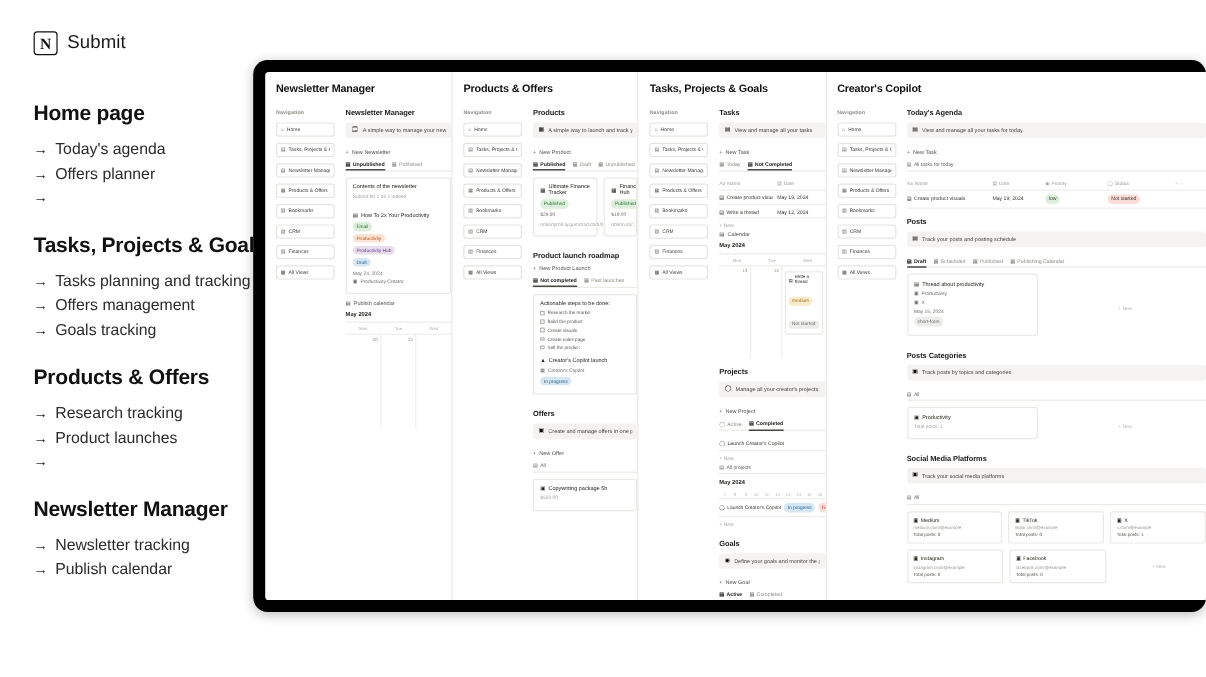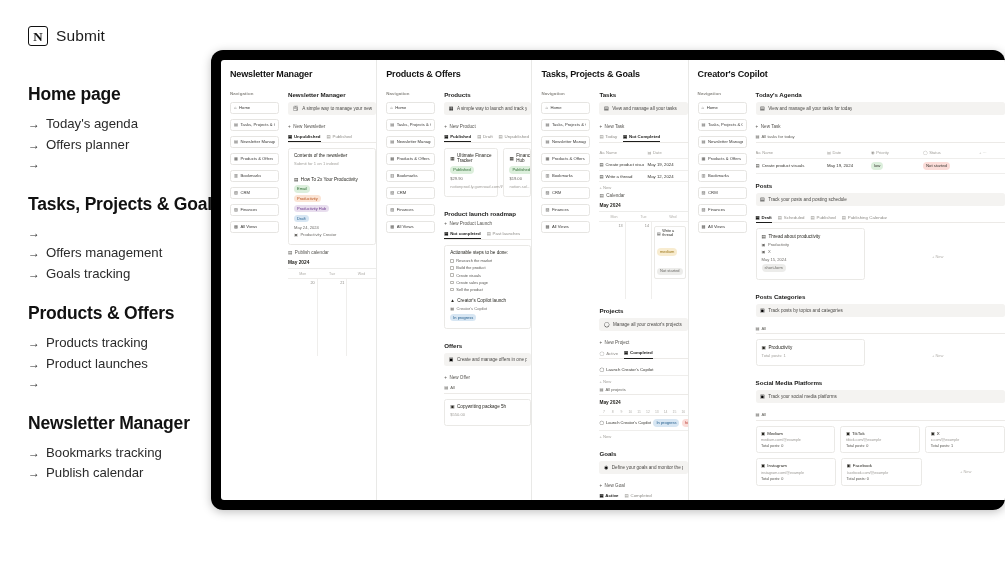--- a/index.html
+++ b/index.html
@@ -176,51 +176,52 @@
       </div>
       <div class="nav-link">
         <span class="nav-arrow">→</span>
       </div>
     </div>
 
     <div class="nav-group">
       <div class="nav-head">Tasks, Projects &amp; Goals</div>
       <div class="nav-link">
         <span class="nav-arrow">→</span>
+        <span>Tasks planning and tracking</span>
       </div>
       <div class="nav-link">
         <span class="nav-arrow">→</span>
         <span>Offers management</span>
       </div>
       <div class="nav-link">
         <span class="nav-arrow">→</span>
         <span>Goals tracking</span>
       </div>
     </div>
 
     <div class="nav-group">
       <div class="nav-head">Products &amp; Offers</div>
       <div class="nav-link">
         <span class="nav-arrow">→</span>
-        <span>Products tracking</span>
+        <span>Research tracking</span>
       </div>
       <div class="nav-link">
         <span class="nav-arrow">→</span>
         <span>Product launches</span>
       </div>
       <div class="nav-link">
         <span class="nav-arrow">→</span>
       </div>
     </div>
 
     <div class="nav-group">
       <div class="nav-head">Newsletter Manager</div>
       <div class="nav-link">
         <span class="nav-arrow">→</span>
-        <span>Bookmarks tracking</span>
+        <span>Newsletter tracking</span>
       </div>
       <div class="nav-link">
         <span class="nav-arrow">→</span>
         <span>Publish calendar</span>
       </div>
     </div>
   </div>
 
   <div class="device">
   <div class="screen">

